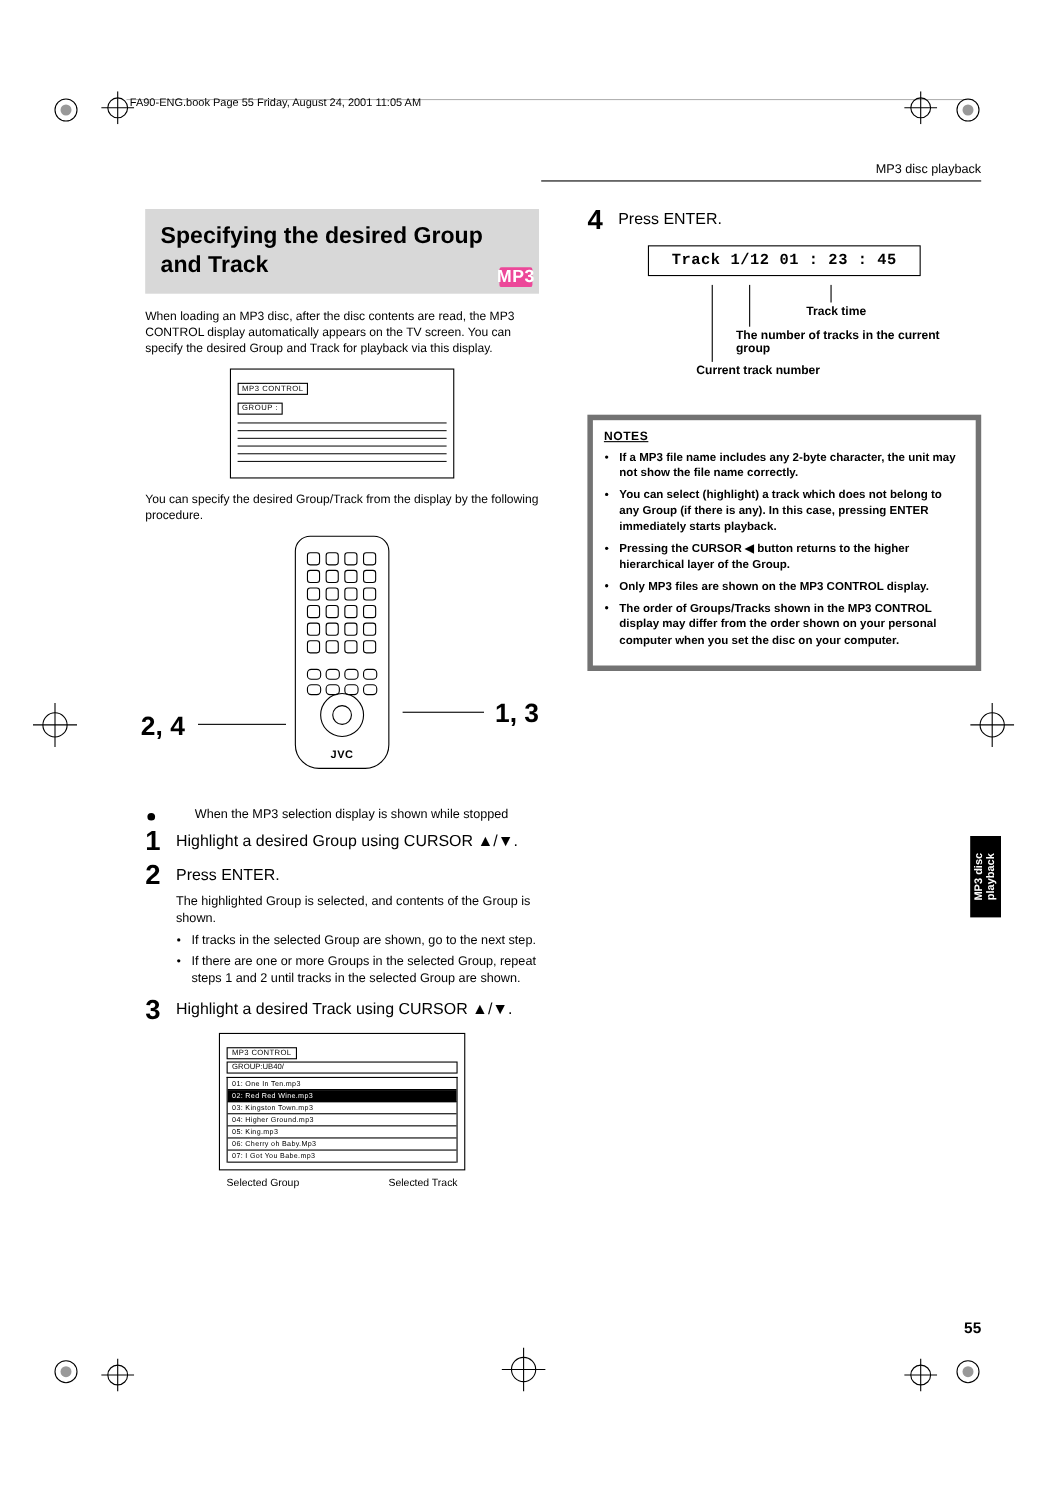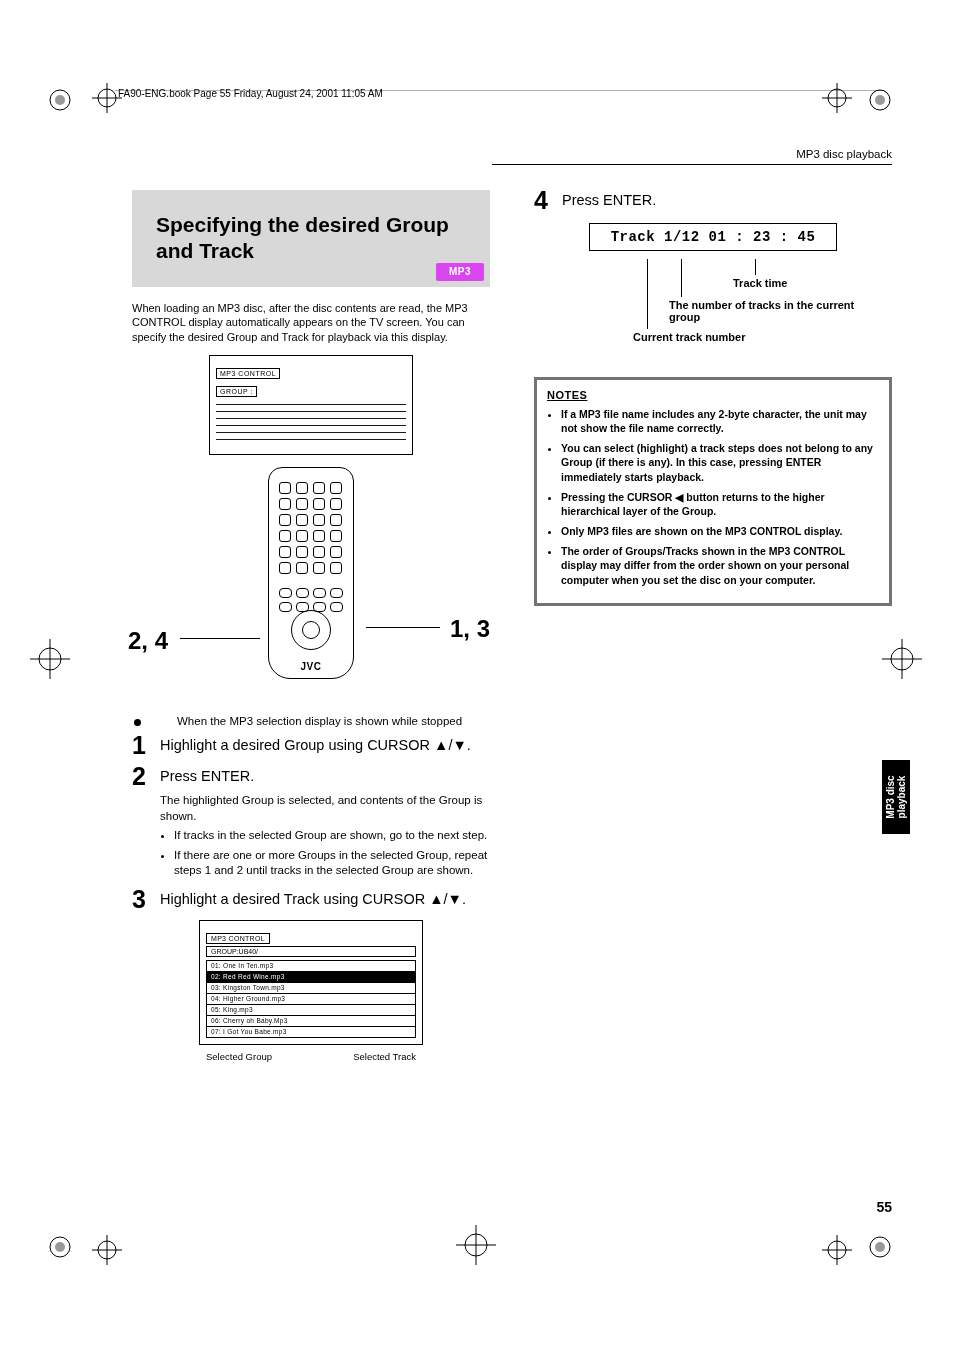--- a/index.html
+++ b/index.html
@@ -4,22 +4,22 @@
 <style>
 body { margin:0; padding:0; background:#fff; font-family: Arial, Helvetica, sans-serif; color:#000; }
 .page { width:954px; height:1351px; position:relative; box-sizing:border-box;padding-left:23px; }
 .header-rule { position:absolute; left:115px; top:90px; width:770px; height:1px; background:#000; opacity:.3; }
 .header-text { position:absolute; left:118px; top:88px; font-size:10px; color:#000; }
 .section-label-top { position:absolute; right:62px; top:148px; font-size:11.5px; }
 .rule-top { position:absolute; right:62px; top:164px; left:492px; height:.6px; background:#000; }
 .columns { position:absolute; top:190px; left:132px; width:760px; display:flex; justify-content:space-between; }
 .col { width:358px; }
 .title-band { background:#d8d8d8; padding:8px 10px 8px 10px; position:relative; margin-bottom:14px; }
-.title-band h2 { margin:14px; font-size:21px; font-weight:bold; font-family: Arial, sans-serif; line-height:1.25; }
-.mp3-badge { position:absolute; right:6px; bottom:6px; width:48px; height:18px; background:#d946ef; color:#fff; font-size:10px; font-weight:bold; display:flex; align-items:center; justify-content:center; border-radius:2px; letter-spacing:.5px; }
+.title-band h2 { margin:4px; font-size:21px; font-weight:bold; font-family: Arial, sans-serif; line-height:1.25; }
+.mp3-badge { position:absolute; right:6px; bottom:6px; width:30px; height:18px; background:#ec4899; color:#fff; font-size:16px; font-weight:bold; display:flex; align-items:center; justify-content:center; border-radius:2px; letter-spacing:.5px; }
 p.body { font-size:11px; line-height:1.35; margin:0 0 10px 0; }
 .display-box1 { width:190px; border:1px solid #000; margin:6px auto 12px auto; padding:6px 6px 14px 6px; background:#fff; }
 .display-box1 .lbl { border:1px solid #000; font-size:7px; padding:1px 3px; display:inline-block; letter-spacing:.5px; }
 .display-box1 .row { height:1px; background:#000; margin-top:6px; opacity:.9; }
 .remote-wrap { text-align:center; margin:6px 0 18px 0; position:relative; height:230px; }
 .remote { display:inline-block; width:84px; height:210px; border:1.2px solid #000; border-radius:14px 14px 22px 22px; position:relative; background:#fff; }
 .remote .dots { position:absolute; top:14px; left:10px; right:10px; display:grid; grid-template-columns:repeat(4,1fr); gap:4px; }
 .remote .dots span { width:10px; height:10px; border:.9px solid #000; border-radius:3px; }
 .remote .long { position:absolute; top:120px; left:10px; right:10px; display:grid; grid-template-columns:repeat(4,1fr); gap:4px; }
 .remote .long span { height:8px; border:.9px solid #000; border-radius:4px; }
@@ -41,21 +41,21 @@
 .display-box2 .hdr { font-size:7px; border:1px solid #000; padding:1px 4px; display:inline-block; margin-bottom:2px; letter-spacing:.3px; }
 .display-box2 .grp { font-size:7px; border:1px solid #000; padding:1px 4px; display:block; margin-bottom:3px; }
 .track-list { border:1px solid #000; border-bottom:none; }
 .track-list .tr { border-bottom:1px solid #000; font-size:6.5px; padding:1.5px 4px; letter-spacing:.3px; }
 .track-list .tr.sel { background:#000; color:#fff; }
 .db2-caps { width:210px; margin:0 auto 8px auto; display:flex; justify-content:space-between; font-size:9.5px; }
 .track-display { border:1.5px solid #000; width:230px; margin:10px auto 8px auto; padding:5px 8px; text-align:center; font-size:14px; font-weight:bold; font-family:"Courier New", monospace; letter-spacing:.5px; }
 .leaders { width:280px; margin:0 auto; position:relative; height:90px; }
 .leaders .ln { position:absolute; background:#000; }
 .leaders .lbl { position:absolute; font-size:11px; font-weight:bold; white-space:nowrap; }
-.notes { border:3px solid #737373; padding:8px 10px 10px 10px; margin-top:28px; font-size:10.5px; line-height:1.35; }
+.notes { border:5px solid #737373; padding:8px 10px 10px 10px; margin-top:28px; font-size:10.5px; line-height:1.35; }
 .notes .hd { font-weight:bold; text-decoration:underline; letter-spacing:.5px; margin-bottom:4px; font-size:11px; }
 .notes ul { margin:0; padding-left:14px; }
 .notes li { margin-bottom:6px; font-weight:bold; }
 .side-tab { position:absolute; right:44px; top:760px; width:28px; height:74px; background:#000; color:#fff; display:flex; align-items:center; justify-content:center; }
 .side-tab span { transform:rotate(-90deg); font-size:10px; font-weight:bold; white-space:nowrap; line-height:1.1; text-align:center; }
 .page-num { position:absolute; right:62px; bottom:136px; font-size:14px; font-weight:bold; }
 .reg-mark { position:absolute; }
 .reg-mark svg { display:block; }
 </style>
 </head>
@@ -152,20 +152,21 @@
       </div>
 
       <p class="body">When loading an MP3 disc, after the disc contents are read, the MP3 CONTROL display automatically appears on the TV screen. You can specify the desired Group and Track for playback via this display.</p>
 
       <div class="display-box1">
         <span class="lbl">MP3 CONTROL</span><br>
         <span class="lbl" style="margin-top:2px;">GROUP : </span>
         <div class="row"></div><div class="row"></div><div class="row"></div><div class="row"></div><div class="row"></div><div class="row"></div>
       </div>
 
+      <p class="body">You can specify the desired Group/Track from the display by the following procedure.</p>
 
       <div class="remote-wrap">
         <div class="callout" style="left:-4px; top:160px;">2, 4</div>
         <div class="callout-line" style="left:48px; top:171px; width:80px;"></div>
         <div class="remote">
           <div class="dots">
               <span></span>
               <span></span>
               <span></span>
               <span></span>
@@ -267,21 +268,21 @@
         <div class="lbl" style="left:96px; top:40px; white-space:normal; width:190px;">The number of tracks in the current group</div>
 
         <div class="ln" style="left:74px; top:0; width:1px; height:70px;"></div>
         <div class="lbl" style="left:60px; top:72px;">Current track number</div>
       </div>
 
       <div class="notes">
         <div class="hd">NOTES</div>
         <ul id="notes-list">
             <li>If a MP3 file name includes any 2-byte character, the unit may not show the file name correctly.</li>
-            <li>You can select (highlight) a track steps does not belong to any Group (if there is any). In this case, pressing ENTER immediately starts playback.</li>
+            <li>You can select (highlight) a track which does not belong to any Group (if there is any). In this case, pressing ENTER immediately starts playback.</li>
             <li>Pressing the CURSOR <span class="tri">◀</span> button returns to the higher hierarchical layer of the Group.</li>
             <li>Only MP3 files are shown on the MP3 CONTROL display.</li>
             <li>The order of Groups/Tracks shown in the MP3 CONTROL display may differ from the order shown on your personal computer when you set the disc on your computer.</li>
           </ul>
       </div>
     </div>
   </div>
 
   <div class="side-tab">
     <span>MP3 disc<br>playback</span>

